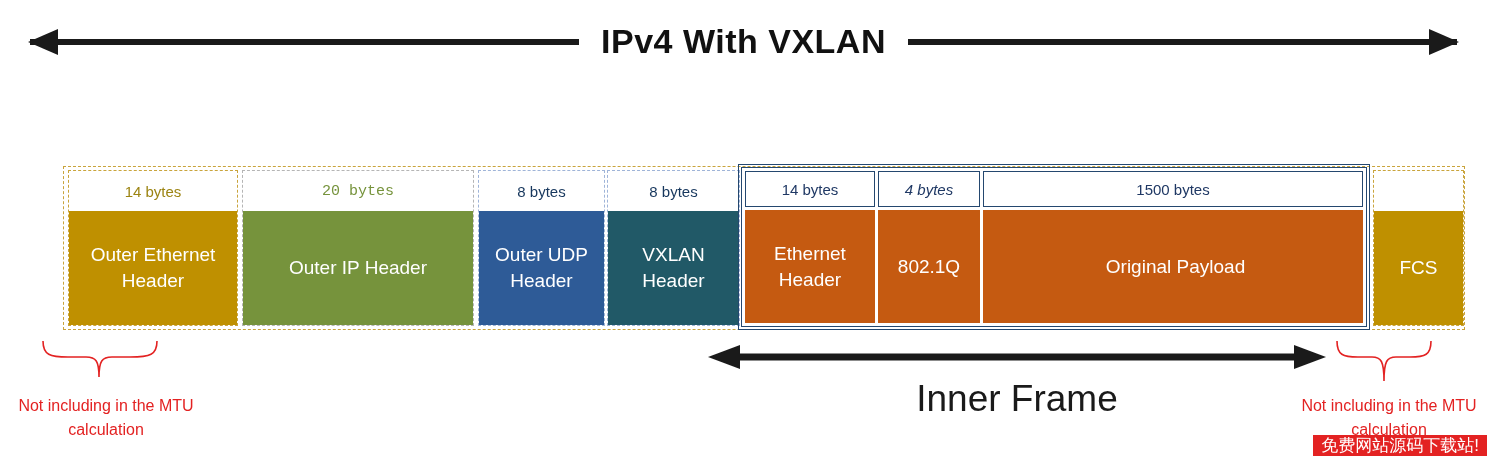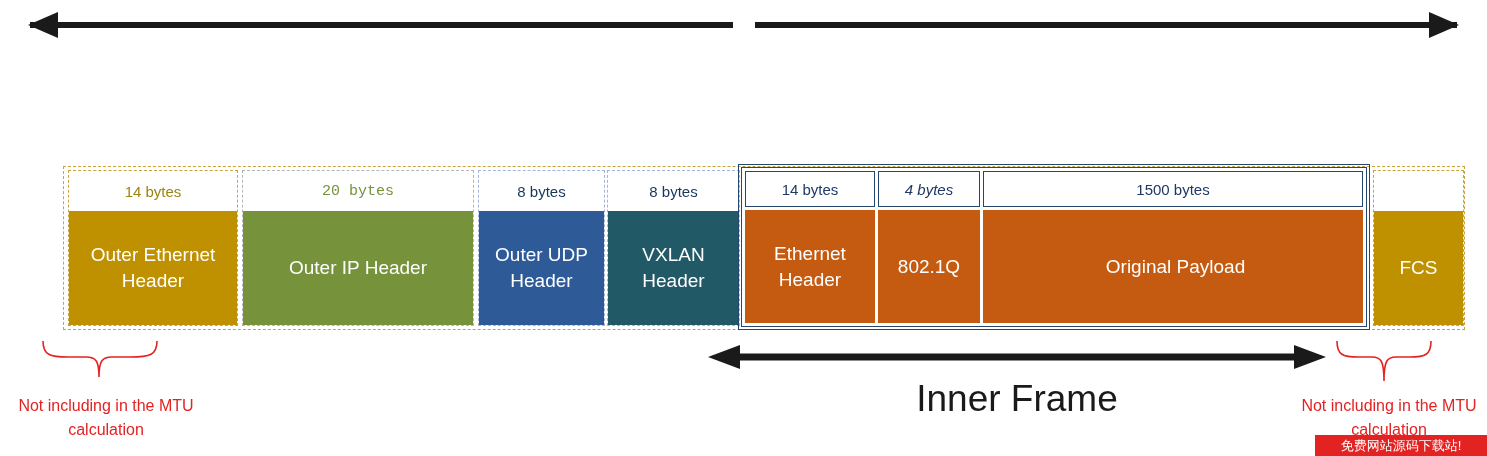--- a/index.html
+++ b/index.html
@@ -47,30 +47,31 @@
   .inner-frame-label { position:absolute; left:708px; top:378px; width:618px; text-align:center;
                        font-size:37px; color:#1a1a1a; }
 
   
   .watermark { position:absolute; right:8px; top:390px; z-index:5; font-style:italic; font-weight:bold;
                white-space:nowrap; opacity:0.95; }
   .wm-asp { color:#E3000F; font-size:38px; }
   .wm-ku  { color:#8d8d8d; font-size:38px; }
   .wm-com { color:#8d8d8d; font-size:20px; }
   .wm-banner { position:absolute; right:0; top:435px; z-index:5; height:21px; min-width:172px;
-               background:#E32222; color:#ffffff; font-size:13px; line-height:21px;
+               background:#E32222; color:#ffffff; font-size:17px; line-height:21px;
                text-align:center; padding:0 8px; }
 </style>
 </head>
 <body>
 
 <div class="canvas">
 
   <div class="title-row">
     <div class="h-arrow left"></div>
+    <div class="title">IPv4 With VXLAN</div>
     <div class="h-arrow right"></div>
   </div>
 
   <div class="band">
 
     <div class="group g0">
       <div class="bytes" style="color: rgb(156, 132, 18);">14 bytes</div>
       <div class="block" style="background: rgb(191, 144, 0);">Outer Ethernet Header</div>
     </div>
 

